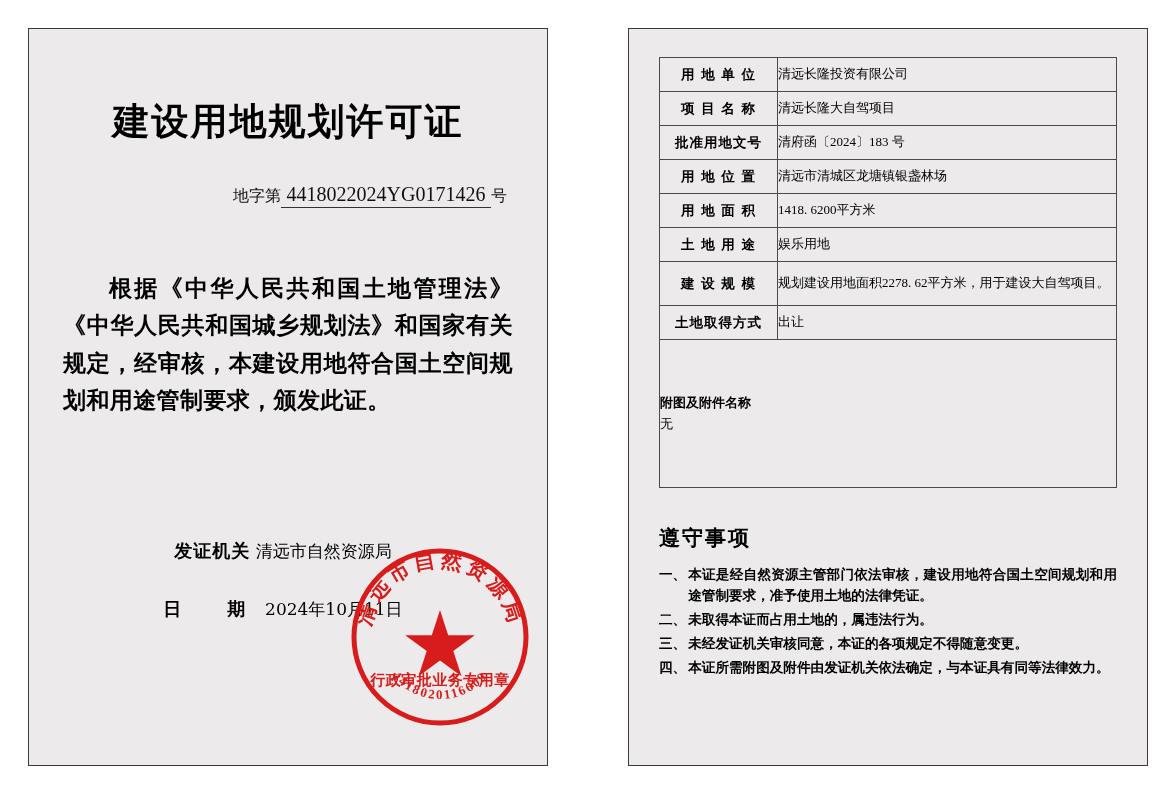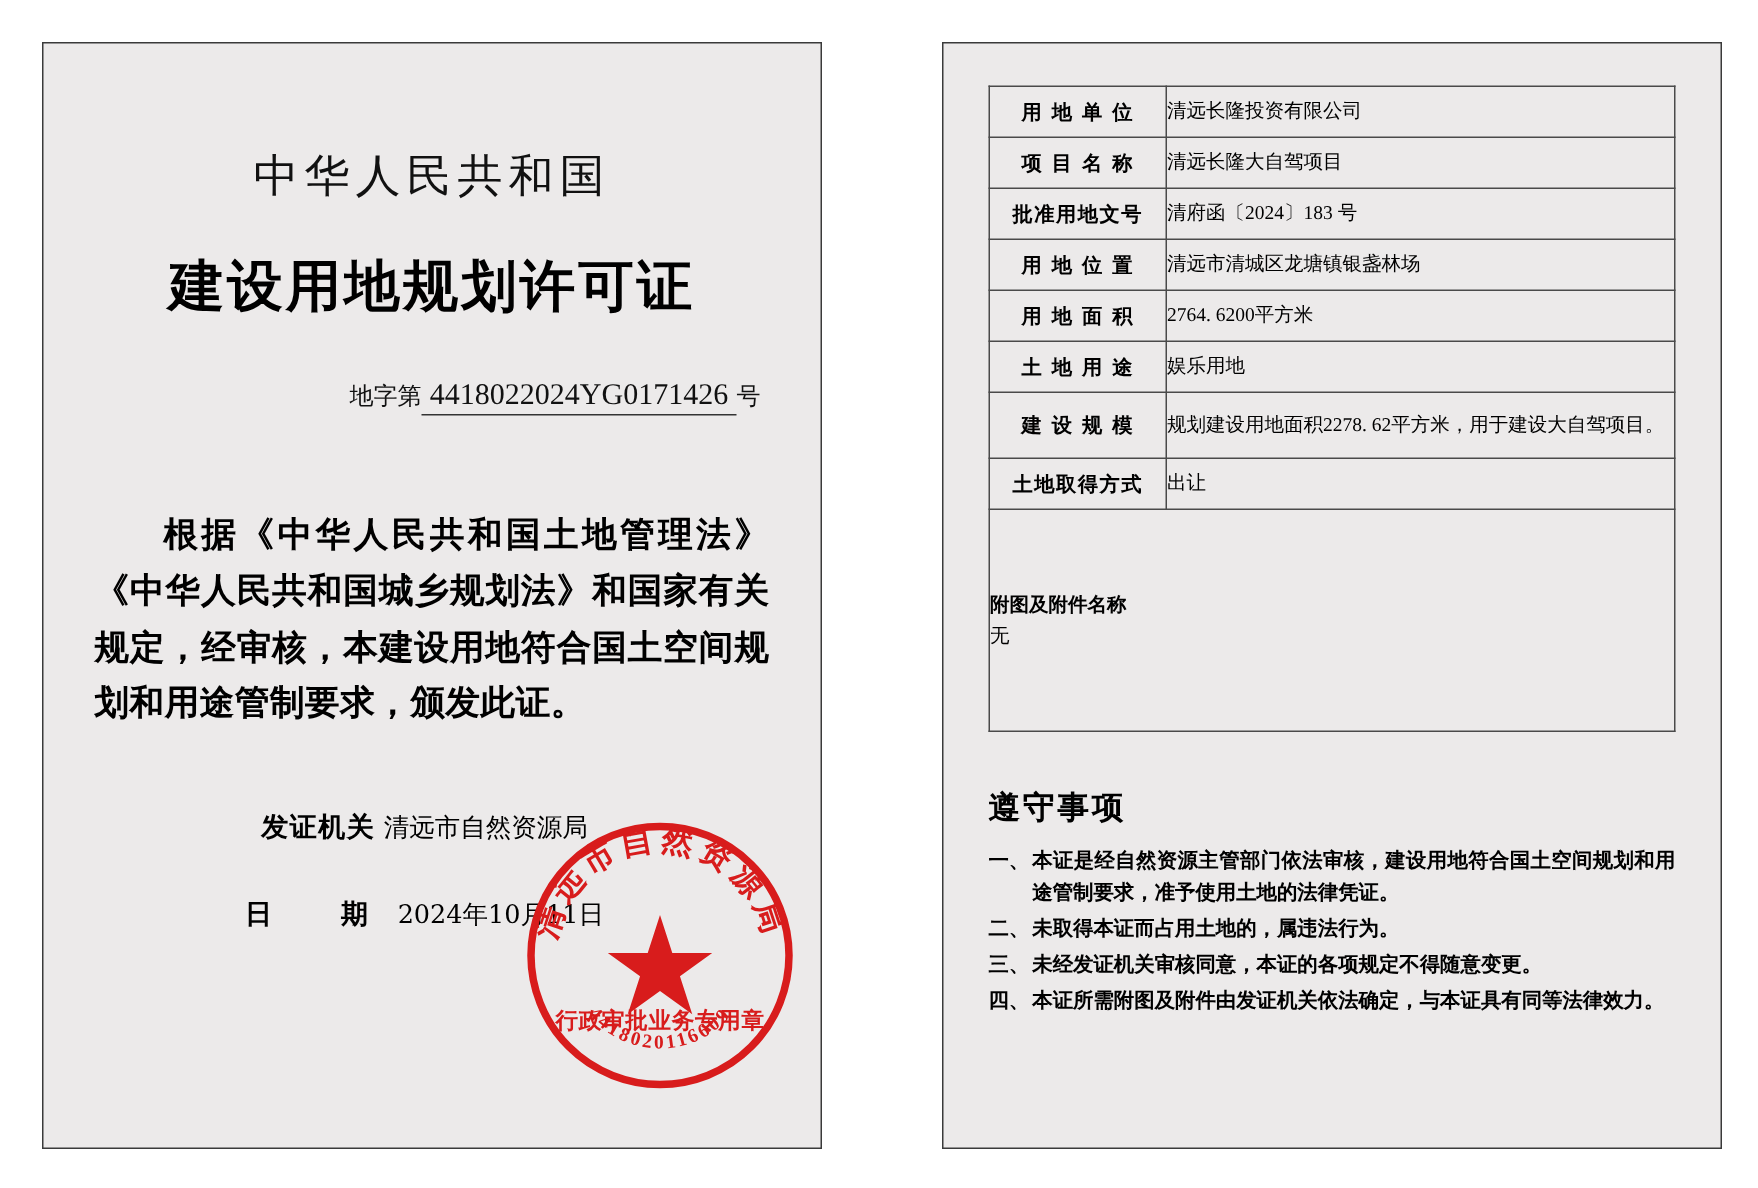--- a/index.html
+++ b/index.html
@@ -190,21 +190,20 @@
   .rule .rn { flex: 0 0 auto; padding-right: 2px; }
   .rule .rt { flex: 1 1 auto; text-align: justify; }
 </style>
 </head>
 <body>
 
 <div class="page">
 
   <div class="cert-left">
     <div class="cert-left-inner">
-      <div class="nation-title">中华人民共和国</div>
       <div class="cert-title">建设用地规划许可证</div>
 
       <div class="cert-number-row">
         <span>地字第</span><span class="num-value">4418022024YG0171426</span><span>号</span>
       </div>
 
       <div class="cert-body">根据《中华人民共和国土地管理法》《中华人民共和国城乡规划法》和国家有关规定，经审核，本建设用地符合国土空间规划和用途管制要求，颁发此证。</div>
 
       <div class="issuer-block">
         <div class="issuer-row">
@@ -252,21 +251,21 @@
           <tr>
             <td class="k">批准用地文号</td>
             <td class="v">清府函〔2024〕183 号</td>
           </tr>
           <tr>
             <td class="k">用 地 位 置</td>
             <td class="v">清远市清城区龙塘镇银盏林场</td>
           </tr>
           <tr>
             <td class="k">用 地 面 积</td>
-            <td class="v">2764. 6200平方米</td>
+            <td class="v">1418. 6200平方米</td>
           </tr>
           <tr>
             <td class="k">土 地 用 途</td>
             <td class="v">娱乐用地</td>
           </tr>
           <tr>
             <td class="k">建 设 规 模</td>
             <td class="v two-line">规划建设用地面积2278. 62平方米，用于建设大自驾项目。</td>
           </tr>
           <tr>

